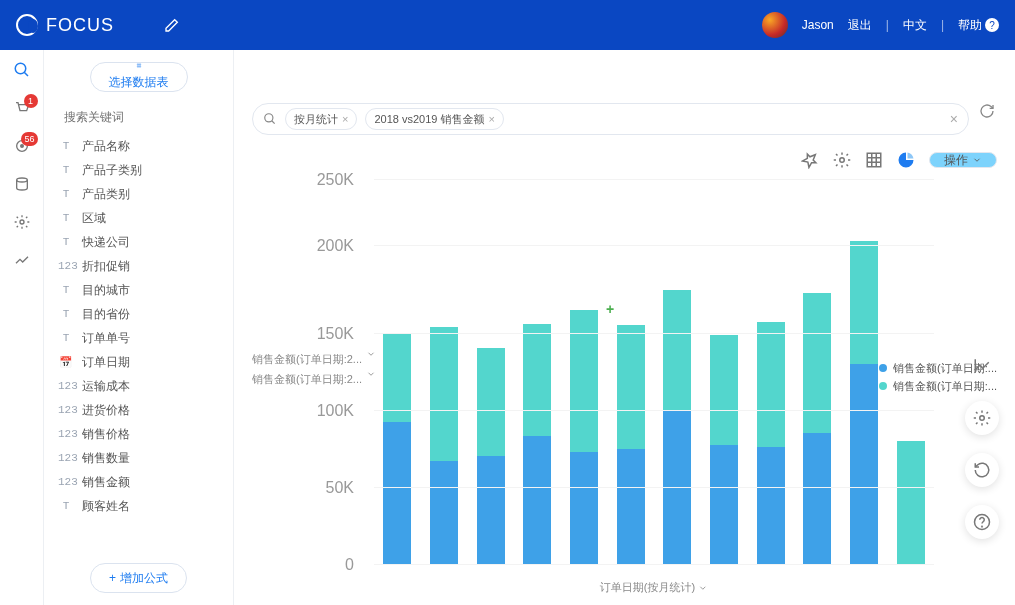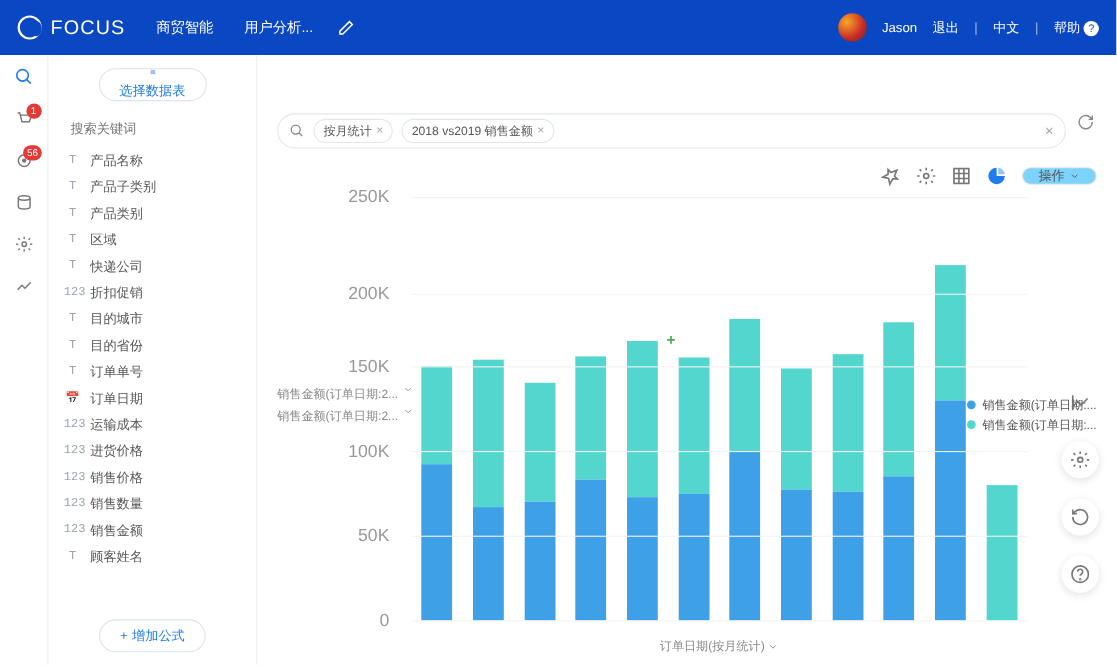--- a/index.html
+++ b/index.html
@@ -72,24 +72,20 @@
 
 svg { display:block; }
 </style>
 </head>
 <body>
 
 <div class="topbar">
   <div class="logo">
     <span class="logo-mark"></span>
     <span>FOCUS</span>
-  </div>
-  <div class="topnav">
-    <span class="topnav-item">商贸智能</span>
-    <span class="topnav-item">用户分析...</span>
   </div>
   <span class="edit-icon">
     <svg width="16" height="16" viewBox="0 0 24 24" fill="none" stroke="#fff" stroke-width="2">
         <path d="M3 17v4h4L20 8l-4-4L3 17z"></path>
       </svg>
   </span>
   <div class="top-right">
     <span class="avatar"></span>
     <span>Jason</span>
     <span>退出</span>
@@ -364,21 +360,21 @@
           </div>
           <div class="grid-line" style="top: 308px;">
             <span class="y-label">50K</span>
           </div>
           <div class="grid-line" style="top: 231px;">
             <span class="y-label">100K</span>
           </div>
           <div class="grid-line" style="top: 154px;">
             <span class="y-label">150K</span>
           </div>
-          <div class="grid-line" style="top: 88px;">
+          <div class="grid-line" style="top: 66px;">
             <span class="y-label">200K</span>
           </div>
           <div class="grid-line" style="top: 0px;">
             <span class="y-label">250K</span>
           </div>
         </div>
 
       <div class="legend">
         <div>
             <span class="swatch" style="background:#3ea1e8"></span>

